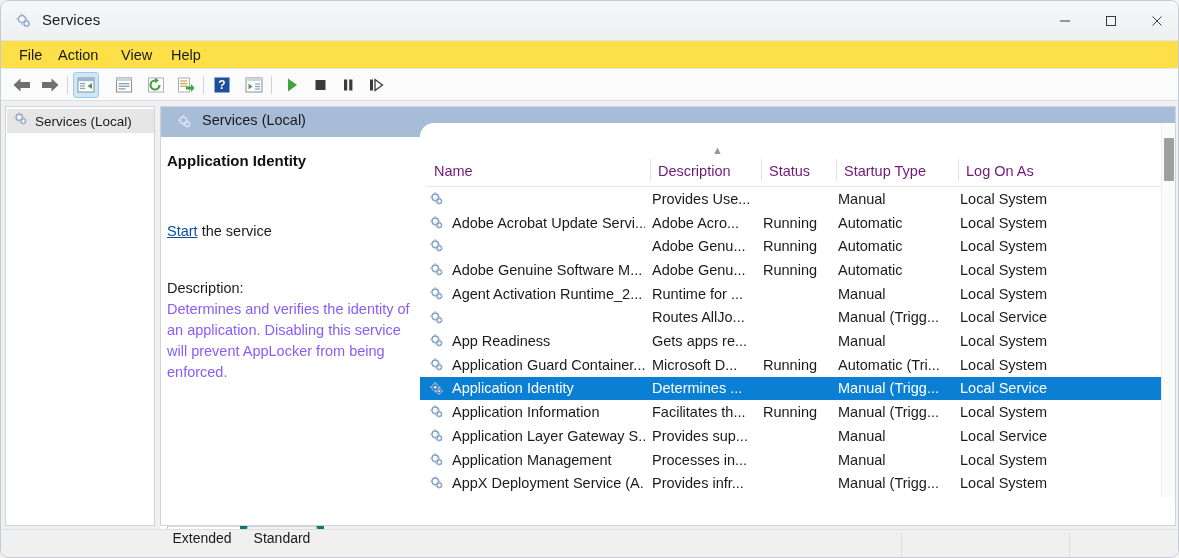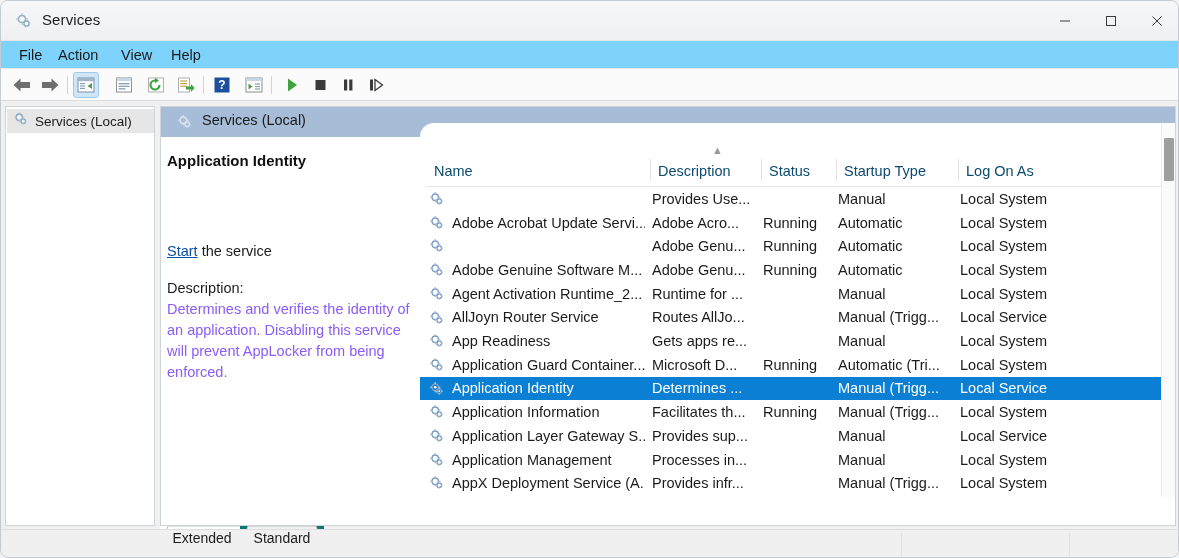--- a/index.html
+++ b/index.html
@@ -43,21 +43,21 @@
     width: 46px; height: 40px;
     display: flex; align-items: center; justify-content: center;
     color: #3a3a3a;
   }
   .wc svg { display: block; }
 
   
   .menubar {
     position: absolute; left: 0; top: 40px;
     width: 1179px; height: 28px;
-    background: #7dd3fc;
+    background: #fde047;
     border-bottom: 1px solid #e6e9ec;
   }
   .menu-item {
     position: absolute; top: 4px;
     font-size: 14.5px; color: #1b1b1b;
     padding: 2px 7px;
     border-radius: 3px;
   }
 
   
@@ -128,21 +128,21 @@
     width: 259px; height: 360px;
     background: #ffffff;
     padding: 0;
   }
   .det-title {
     position: absolute; left: 6px; top: 15px;
     font-size: 15px; font-weight: bold; color: #111;
   }
   .det-action {
     position: absolute; left: 6px; top: 86px;
-    font-size: 14.5px; color: #1b1b1b; margin-top: 20px;
+    font-size: 14.5px; color: #1b1b1b;
   }
   .det-action a { color: #0b4fa0; text-decoration: underline; cursor: pointer; }
   .det-desc-label {
     position: absolute; left: 6px; top: 143px;
     font-size: 14.5px; color: #1b1b1b;
   }
   .det-desc-body {
     position: absolute; left: 6px; top: 162px;
     width: 252px;
     font-size: 14.5px; color: #8b5cf6;
@@ -159,21 +159,21 @@
   }
   .lp-inner { position: absolute; left: 0; top: 0; width: 755px; height: 374px; }
 
   .sortcaret {
     position: absolute; left: 292px; top: 22px;
     font-size: 11px; color: #999; line-height: 1;
   }
 
   .col-head {
     position: absolute; top: 33px; height: 30px;
-    font-size: 14.5px; color: #0c4a6e;
+    font-size: 14.5px; color: #701a75;
     display: flex; align-items: center;
   }
   .col-divider {
     position: absolute; top: 36px; width: 1px; height: 22px;
     background: #e2e2e2;
   }
   .head-underline {
     position: absolute; left: 6px; top: 63px;
     width: 737px; height: 1px; background: #e6e6e6;
   }
@@ -600,21 +600,20 @@
                       <rect x="1.2" y="6.2" width="2.2" height="1.6"></rect>
                       <rect x="10.6" y="6.2" width="2.2" height="1.6"></rect>
                       <rect x="10.8" y="7.6" width="1.3" height="1.7"></rect>
                       <rect x="10.8" y="13.7" width="1.3" height="1.7"></rect>
                       <rect x="7.6" y="10.9" width="1.8" height="1.3"></rect>
                       <rect x="13.7" y="10.9" width="1.8" height="1.3"></rect>
                     </g>
                     <circle cx="7" cy="7" r="1.5" fill="#fff"></circle>
                     <circle cx="11.5" cy="11.5" r="1" fill="#fff"></circle>
                   </svg></span>
-                <div class="cell c-name">AllJoyn Router Service</div>
                 <div class="cell c-desc">Routes AllJo...</div>
                 <div class="cell c-status"></div>
                 <div class="cell c-startup">Manual (Trigg...</div>
                 <div class="cell c-logon">Local Service</div>
               </div>
               <div class="row" style="top: 142.2px;">
                 <span class="row-icon"><svg width="16" height="16" viewBox="0 0 18 18">
                     <g fill="none" stroke="#7e9cc0" stroke-width="1.5">
                       <circle cx="7" cy="7" r="3.6"></circle>
                       <circle cx="11.5" cy="11.5" r="2.6"></circle>

